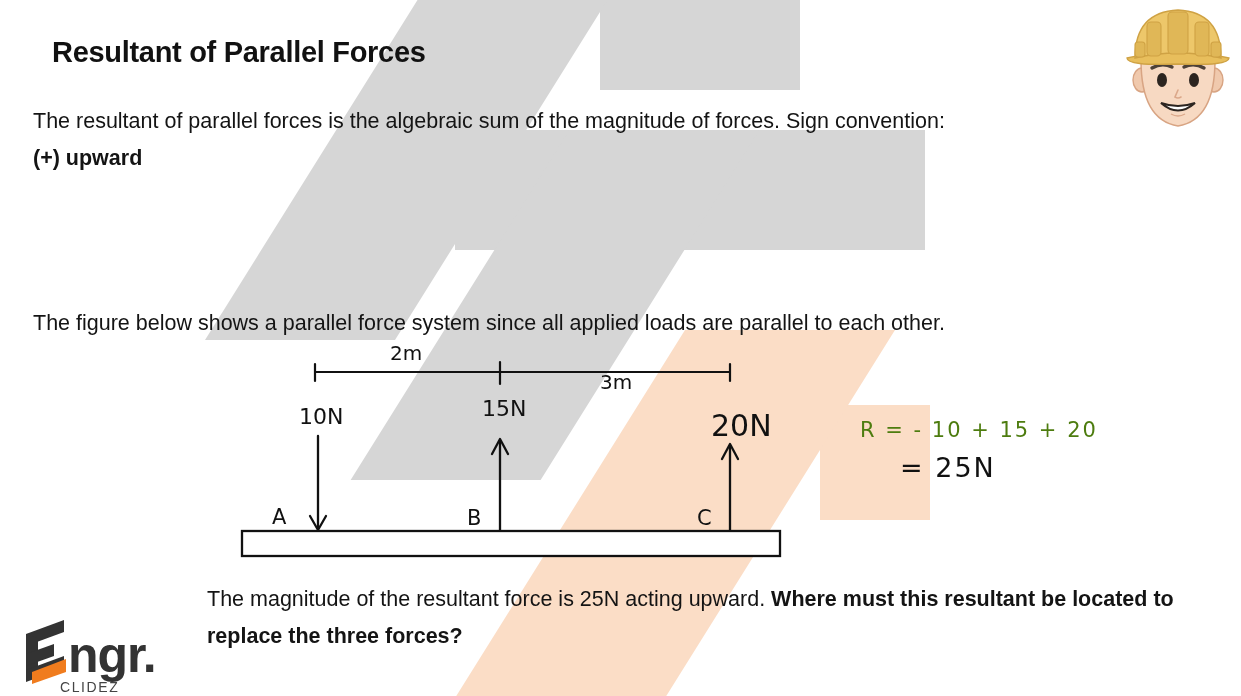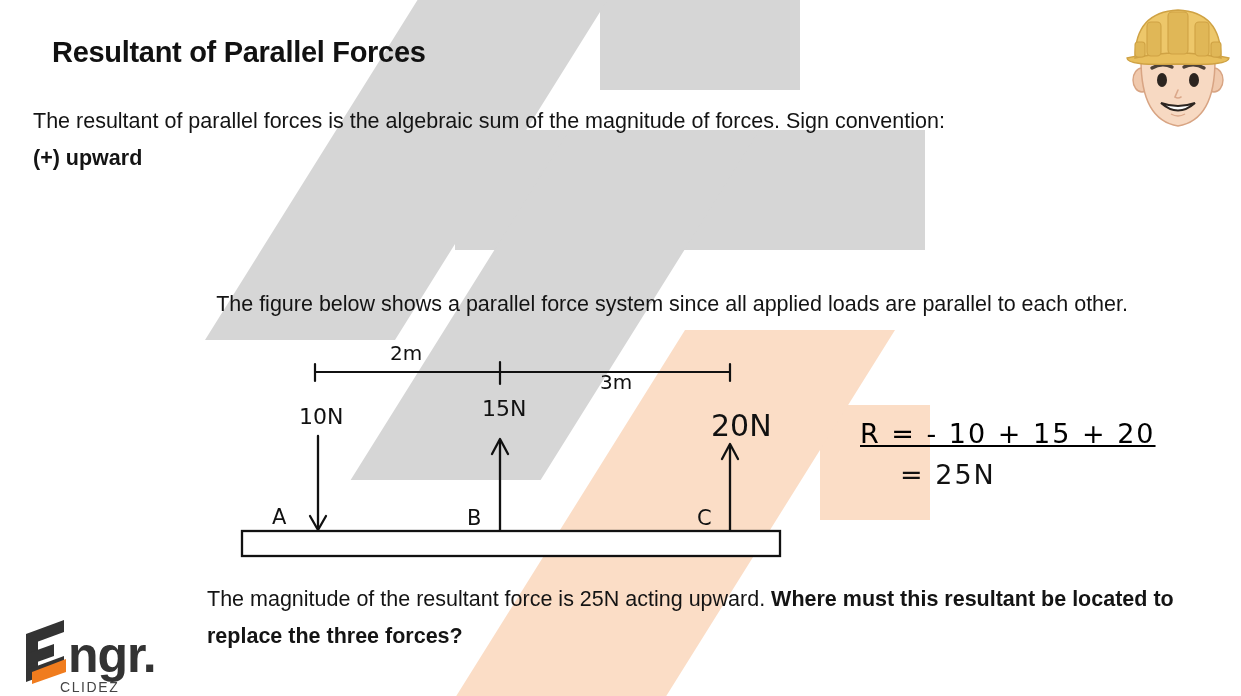--- a/index.html
+++ b/index.html
@@ -72,21 +72,21 @@
   
   .para {
     position: absolute;
     z-index: 3;
     font-size: 21.5px;
     line-height: 37px;
     color: #141414;
   }
   .p1 { left: 33px; top: 103px; width: 1110px; }
   .p1 .b { font-weight: bold; display: block; }
-  .p2 { left: 33px; top: 286px; width: 1095px; text-align: right; }
+  .p2 { left: 33px; top: 305px; width: 1095px; }
 
   .p3 {
     position: absolute;
     left: 207px; top: 581px;
     width: 1015px;
     z-index: 3;
     font-size: 21.5px;
     line-height: 37px;
     color: #141414;
   }
@@ -196,21 +196,21 @@
     <div style="position:absolute; left:252px; top:58px; font-family:'DejaVu Sans',sans-serif; font-size:22px; color:#111;">15N</div>
     <div style="position:absolute; left:481px; top:70px; font-family:'DejaVu Sans',sans-serif; font-size:30px; color:#111;">20N</div>
 
     <div style="position:absolute; left:42px; top:167px; font-family:'DejaVu Sans',sans-serif; font-size:21px; color:#111;">A</div>
     <div style="position:absolute; left:237px; top:168px; font-family:'DejaVu Sans',sans-serif; font-size:21px; color:#111;">B</div>
     <div style="position:absolute; left:467px; top:168px; font-family:'DejaVu Sans',sans-serif; font-size:21px; color:#111;">C</div>
   </div>
 </div>
 
 <div class="eq">
-  <div style="font-family:'DejaVu Sans',sans-serif; font-size:27px; letter-spacing:2px; color:#000000;text-decoration:underline;">R =  - 10  + 15  + 20</div>
+  <div style="font-family:'DejaVu Sans',sans-serif; font-size:21px; letter-spacing:2px; color:#4d7c0f;">R =  - 10  + 15  + 20</div>
   <div style="font-family:'DejaVu Sans',sans-serif; font-size:27px; letter-spacing:2px; color:#111; margin-left:40px; margin-top:10px;">=   25N</div>
 </div>
 
 <div class="p3">
   <span>The magnitude of the resultant force is 25N acting upward. </span><span class="b">Where must this resultant be located to replace the three forces?</span>
 </div>
 
 <div class="mascot">
   <svg width="118" height="132" viewBox="0 0 118 132" xmlns="http://www.w3.org/2000/svg">
 

